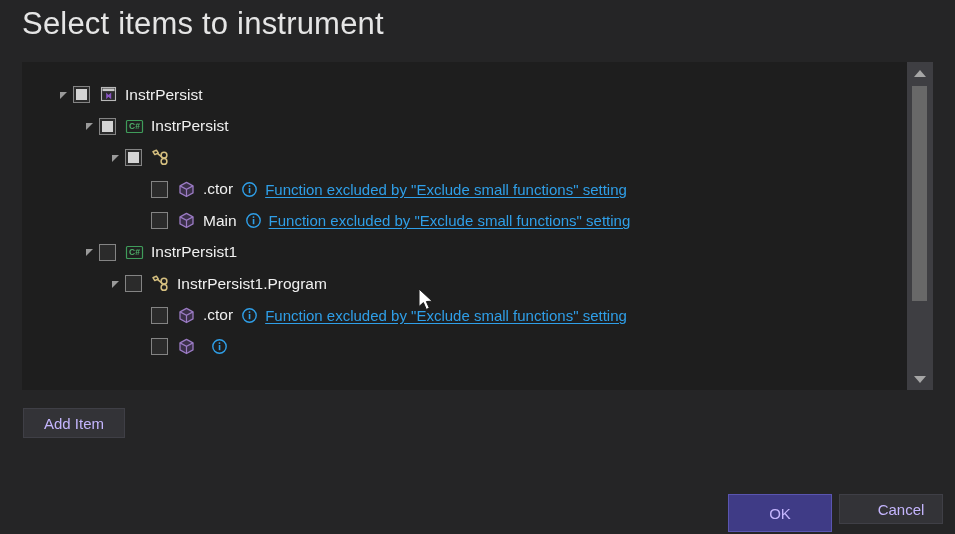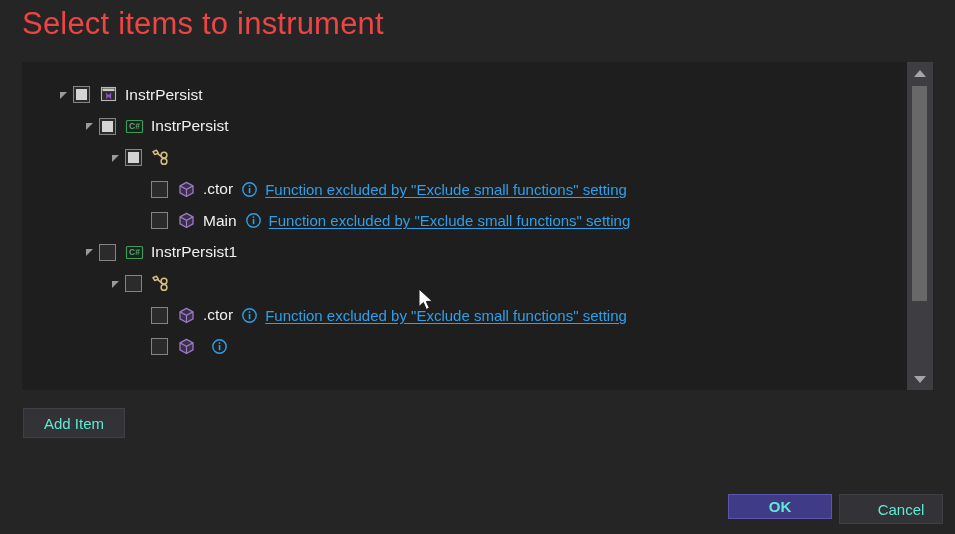--- a/index.html
+++ b/index.html
@@ -17,21 +17,21 @@
   }
 
   
   .dlg-title {
     position: absolute;
     left: 22px;
     top: 6px;
     font-size: 31px;
     font-weight: 300;
     letter-spacing: 0.2px;
-    color: #ef4444;
+    color: #e5e5e5;
     white-space: nowrap;
   }
 
   
   .tree-panel {
     position: absolute;
     left: 22px;
     top: 62px;
     width: 911px;
     height: 328px;
@@ -179,44 +179,43 @@
     width: 15px;
     height: 215px;
     background: #686868;
   }
 
   
   .btn {
     box-sizing: border-box;
     background: #333337;
     border: 1px solid #3f3f46;
-    color: #5eead4;
+    color: #c4b5fd;
     font-size: 15px;
     font-family: "Liberation Sans", sans-serif;
     display: inline-flex;
     align-items: center;
     justify-content: center;
     cursor: default;
   }
   .btn-add {
     position: absolute;
     left: 23px;
     top: 408px;
     width: 102px;
     height: 30px;
   }
   .btn-ok {
     position: absolute;
     left: 728px;
     top: 494px;
     width: 104px;
-    height: 25px;
+    height: 38px;
     background: #3f3b86;
     border: 1px solid #5a55b0;
-    font-weight: bold;
   }
   .btn-cancel {
     position: absolute;
     left: 839px;
     top: 494px;
     width: 104px;
     height: 30px;
     padding-left: 20px;
   }
 
@@ -332,20 +331,21 @@
           <span class="expander"></span>
           <span class="cb unchecked"></span>
           <span class="ico">
             <svg width="19" height="19" viewBox="0 0 19 19">
               <path d="M2.0 3.6 L5.4 2.2 L7.2 5.0 L3.8 6.6 Z" fill="none" stroke="#d6c080" stroke-width="1.5" stroke-linejoin="round"></path>
               <path d="M6.4 5.4 L11.0 9.2" stroke="#d6c080" stroke-width="1.5"></path>
               <circle cx="13" cy="7.2" r="2.9" fill="none" stroke="#d6c080" stroke-width="1.5"></circle>
               <circle cx="13" cy="13.4" r="2.9" fill="none" stroke="#d6c080" stroke-width="1.5"></circle>
             </svg>
           </span>
+          <span class="node-label">InstrPersist1.Program</span>
         </div>
         <div class="tree-row">
           <span class="indent" style="width: 112px;"></span>
           <span class="expander empty"></span>
           <span class="cb unchecked"></span>
           <span class="ico">
             <svg width="19" height="19" viewBox="0 0 19 19">
               <path d="M9.5 2.4 L16.0 5.9 L16.0 12.9 L9.5 16.5 L3.0 12.9 L3.0 5.9 Z" fill="#3a2f48" stroke="#9b7bc4" stroke-width="1.3" stroke-linejoin="round"></path>
               <path d="M3.0 5.9 L9.5 9.4 L16.0 5.9 M9.5 9.4 L9.5 16.5" fill="none" stroke="#9b7bc4" stroke-width="1.2"></path>
             </svg>

